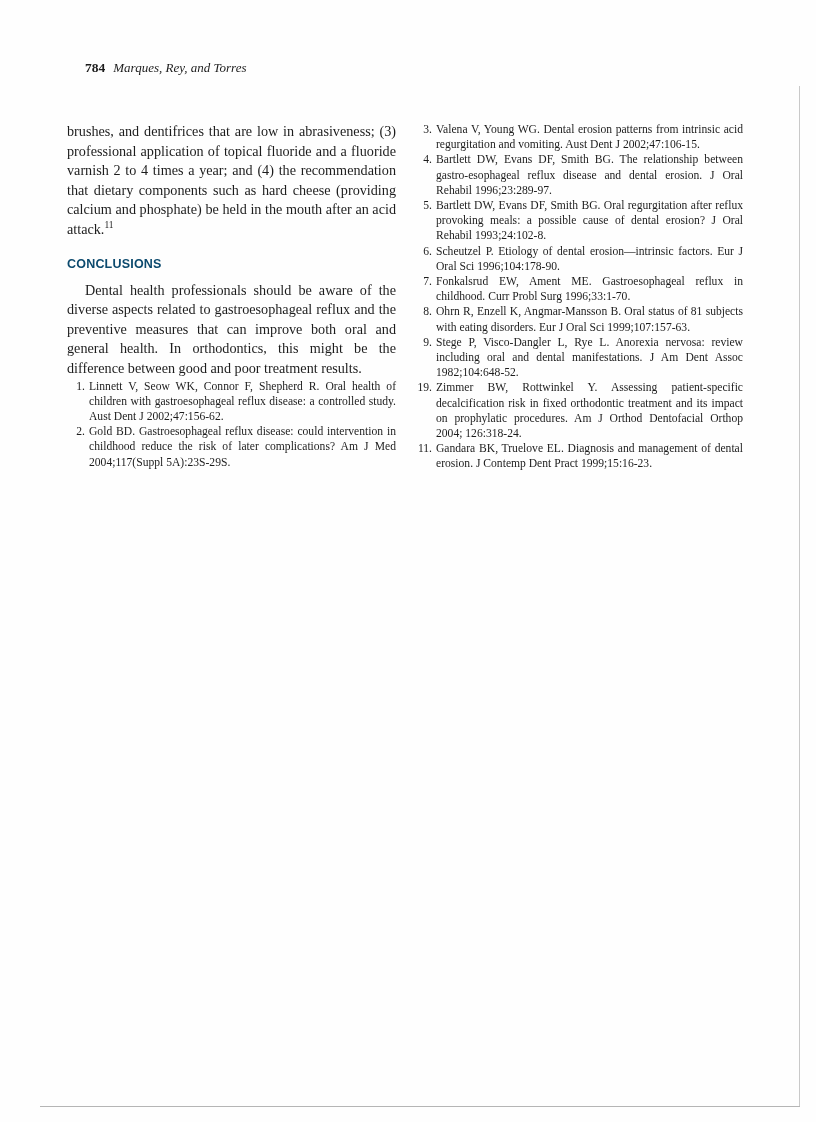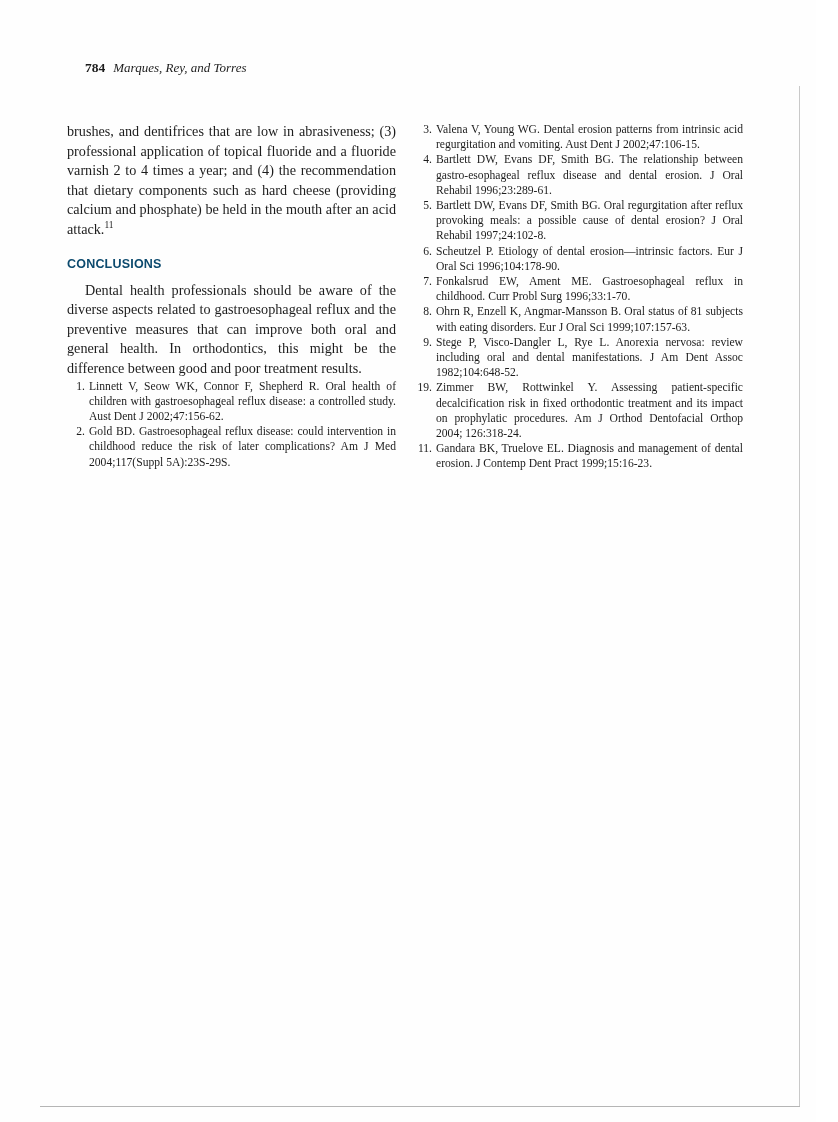--- a/index.html
+++ b/index.html
@@ -143,25 +143,25 @@
     </div>
 
     <div class="col">
       <ol class="refs">
         <li class="ref-item">
           <span class="ref-num">3.</span>
           <span class="ref-text">Valena V, Young WG. Dental erosion patterns from intrinsic acid regurgitation and vomiting. Aust Dent J 2002;47:106-15.</span>
         </li>
         <li class="ref-item">
           <span class="ref-num">4.</span>
-          <span class="ref-text">Bartlett DW, Evans DF, Smith BG. The relationship between gastro-esophageal reflux disease and dental erosion. J Oral Rehabil 1996;23:289-61.</span>
+          <span class="ref-text">Bartlett DW, Evans DF, Smith BG. The relationship between gastro-esophageal reflux disease and dental erosion. J Oral Rehabil 1996;23:289-97.</span>
         </li>
         <li class="ref-item">
           <span class="ref-num">5.</span>
-          <span class="ref-text">Bartlett DW, Evans DF, Smith BG. Oral regurgitation after reflux provoking meals: a possible cause of dental erosion? J Oral Rehabil 1997;24:102-8.</span>
+          <span class="ref-text">Bartlett DW, Evans DF, Smith BG. Oral regurgitation after reflux provoking meals: a possible cause of dental erosion? J Oral Rehabil 1993;24:102-8.</span>
         </li>
         <li class="ref-item">
           <span class="ref-num">6.</span>
           <span class="ref-text">Scheutzel P. Etiology of dental erosion—intrinsic factors. Eur J Oral Sci 1996;104:178-90.</span>
         </li>
         <li class="ref-item">
           <span class="ref-num">7.</span>
           <span class="ref-text">Fonkalsrud EW, Ament ME. Gastroesophageal reflux in childhood. Curr Probl Surg 1996;33:1-70.</span>
         </li>
         <li class="ref-item">

